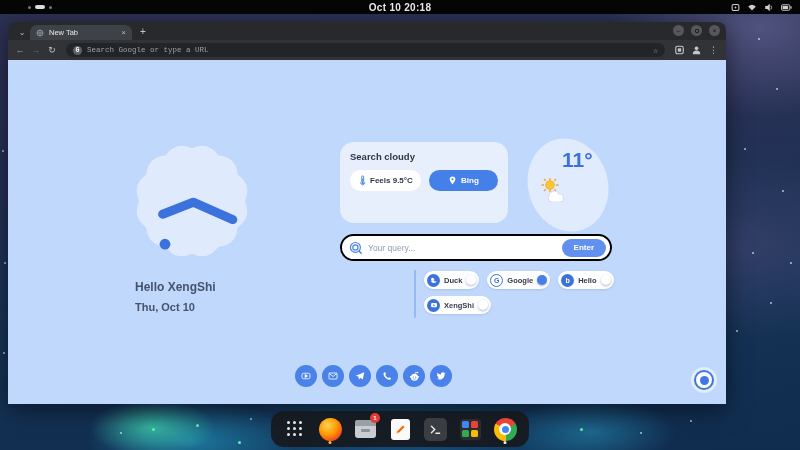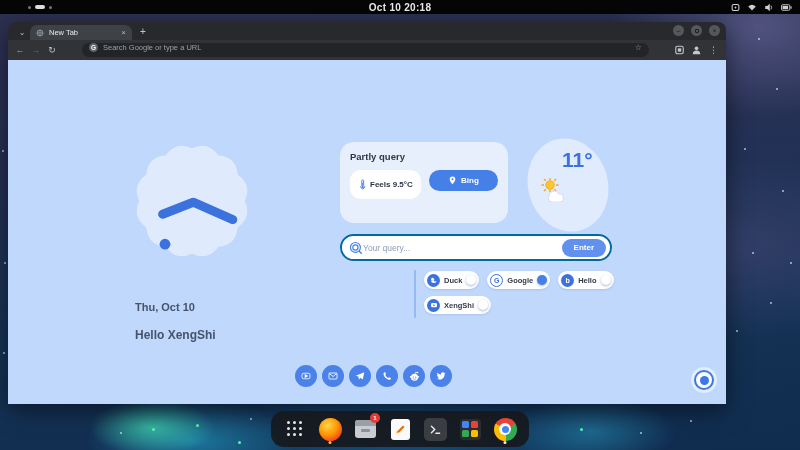--- a/index.html
+++ b/index.html
@@ -39,50 +39,50 @@
   .tab .close { color:#b9bcc0; font-size:8px; line-height:8px; }
   .newtab-btn { color:#c4c7cb; font-size:10px; margin:0 0 2px 8px; line-height:12px; }
   .winctl { position:absolute; right:6px; top:3px; display:flex; gap:7px; }
   .winctl .c { width:11px; height:11px; border-radius:50%; background:#55575c; color:#1d1e21;
     display:flex; align-items:center; justify-content:center; font-size:7px; line-height:7px; }
   .winctl .c .sq { width:4px; height:4px; border:1px solid #1d1e21; border-radius:1px; }
 
   .toolbar { height:20px; background:#323337; display:flex; align-items:center; padding:0 6px; gap:4px; }
   .navbtn { color:#9aa0a6; font-size:9px; width:12px; text-align:center; }
   .navbtn.dim { color:#5f6368; }
-  .omnibox { flex:1; height:14px; background:#232428; border-radius:8px; display:flex; padding:0 7px; gap:5px; margin:0 20px; }
+  .omnibox { flex:1; height:14px; background:#232428; border-radius:8px; display:flex; align-items:center; padding:0 7px; gap:5px; margin:0 4px;font-family:Liberation Mono, monospace; }
   .omnibox .g { width:9px; height:9px; border-radius:50%; background:#5f6368; color:#fff; font-size:6.5px; font-weight:bold;
     display:flex; align-items:center; justify-content:center; }
   .omnibox .hint { color:#9aa0a6; font-size:7.5px; flex:1; }
   .omnibox .star { color:#9aa0a6; font-size:8px; }
   .tool-ic { color:#c4c7cb; font-size:9px; width:13px; text-align:center; }
 
   
   .content { position:relative; height:344px; background:#bfd8fb; }
 
   .clock-widget { position:absolute; left:124px; top:80px; width:120px; height:122px; }
-  .greeting { position:absolute; left:127px; top:220px; font-size:12px; color:#46536d; font-weight:bold;margin-top:48px; }
+  .greeting { position:absolute; left:127px; top:220px; font-size:12px; color:#46536d; font-weight:bold; }
   .date { position:absolute; left:127px; top:241px; font-size:11px; color:#46536d; font-weight:bold; }
 
   .weather-card { position:absolute; left:332px; top:82px; width:168px; height:81px; background:#e7effd; border-radius:14px; padding:9px 10px; }
   .w-cond { font-size:9.5px; color:#2e3747; font-weight:bold; }
   .w-hum-row { display:flex; align-items:center; margin-top:8px; }
   .w-hum-pill { background:#4480e8; color:#fff; font-size:7.5px; font-weight:bold; padding:4px 9px; border-radius:9px; white-space:nowrap; }
   .w-track { flex:1; height:3px; background:#fff; border-radius:2px; margin:0 5px; }
   .w-drop { width:16px; height:16px; border-radius:50%; background:#4480e8; display:flex; align-items:center; justify-content:center; flex:none; }
   .w-bottom { display:flex; gap:8px; margin-top:8px; }
-  .w-feels { background:#fff; border-radius:11px; height:29px; display:flex; align-items:center; gap:3px; padding:0 8px; font-size:8px; color:#2e3747; font-weight:bold; }
+  .w-feels { background:#fff; border-radius:11px; height:21px; display:flex; align-items:center; gap:3px; padding:0 8px; font-size:8px; color:#2e3747; font-weight:bold; }
   .w-loc { background:#4480e8; border-radius:11px; height:21px; display:flex; align-items:center; gap:4px; padding:0 12px; font-size:8px; color:#fff; font-weight:bold; flex:1; justify-content:center; }
 
   .temp-blob { position:absolute; left:520px; top:78px; width:80px; height:94px; background:#e0ebfd; border-radius:50%; transform:rotate(-16deg); }
   .temp-val { position:absolute; left:554px; top:88px; font-size:21px; font-weight:bold; color:#3b72dd; }
   .temp-ic { position:absolute; left:532px; top:118px; width:30px; height:24px; }
 
-  .search-bar { position:absolute; left:332px; top:174px; width:272px; height:27px; background:#fff; border:2px solid #0369a1; border-radius:15px;
-    display:flex; align-items:center; padding:0 4px 0 7px; }
+  .search-bar { position:absolute; left:332px; top:174px; width:272px; height:27px; background:#fff; border:2px solid #000000; border-radius:15px;
+    display:flex; align-items:center; padding:0 4px 0 7px; gap:5px; }
   .search-bar input { border:none; outline:none; background:transparent; flex:1; font-size:8.5px; color:#333; font-family:"Liberation Sans",sans-serif; }
   .search-bar input::placeholder { color:#8e9cb5; }
   .enter-btn { background:#6190ee; color:#fff; border:none; border-radius:10px; height:18px; padding:0 12px; font-size:8px; font-weight:bold; font-family:"Liberation Sans",sans-serif; }
 
   .sw-card { position:absolute; left:332px; top:211px; width:66px; height:46px; background:#d9e7fc; border-radius:13px;
     display:flex; align-items:center; justify-content:center; font-size:8.5px; color:#3f4a63; font-weight:bold; }
   .sw-divider { position:absolute; left:406px; top:210px; width:2px; height:48px; background:rgba(120,160,230,.55); border-radius:1px; }
   .engines { position:absolute; left:416px; top:211px; width:210px; }
   .engine-row { display:flex; gap:8px; margin-bottom:7px; }
   .engine-pill { background:#fff; border-radius:10px; height:18px; display:flex; align-items:center; gap:4px; padding:0 3px 0 3px; box-shadow:0 1px 2px rgba(70,100,170,.18); }
@@ -227,21 +227,21 @@
         <svg width="120" height="122" viewBox="0 0 200 200">
           <path d="M188,100 Q200.5,126.9 176.2,144 Q173.5,173.5 144,176.2 Q126.9,200.5 100,188 Q73.1,200.5 56,176.2 Q26.5,173.5 23.8,144 Q-0.5,126.9 12,100 Q-0.5,73.1 23.8,56 Q26.5,26.5 56,23.8 Q73.1,-0.5 100,12 Q126.9,-0.5 144,23.8 Q173.5,26.5 176.2,56 Q200.5,73.1 188,100 Z" fill="#dfeafd"></path>
           <path d="M51,122 L102,102 L168,131" fill="none" stroke="#3b72dd" stroke-width="15" stroke-linecap="round" stroke-linejoin="round"></path>
           <circle cx="55" cy="172" r="9" fill="#3b72dd"></circle>
         </svg>
       </div>
       <div class="greeting">Hello XengShi</div>
       <div class="date">Thu, Oct 10</div>
 
       <div class="weather-card">
-        <div class="w-cond">Partly query</div>
+        <div class="w-cond">Search cloudy</div>
         <div class="w-bottom">
           <span class="w-feels">
             <svg width="9" height="11" viewBox="0 0 24 28">
                 <path d="M10 4a2.5 2.5 0 0 1 5 0v12a5 5 0 1 1-5 0z" fill="none" stroke="#4480e8" stroke-width="2.4"></path>
                 <circle cx="12.5" cy="21" r="3" fill="#4480e8"></circle>
                 <path d="M12.5 19V9" stroke="#4480e8" stroke-width="2.4"></path>
               </svg>
             <span>Feels 9.5°C</span>
           </span>
           <span class="w-loc">

